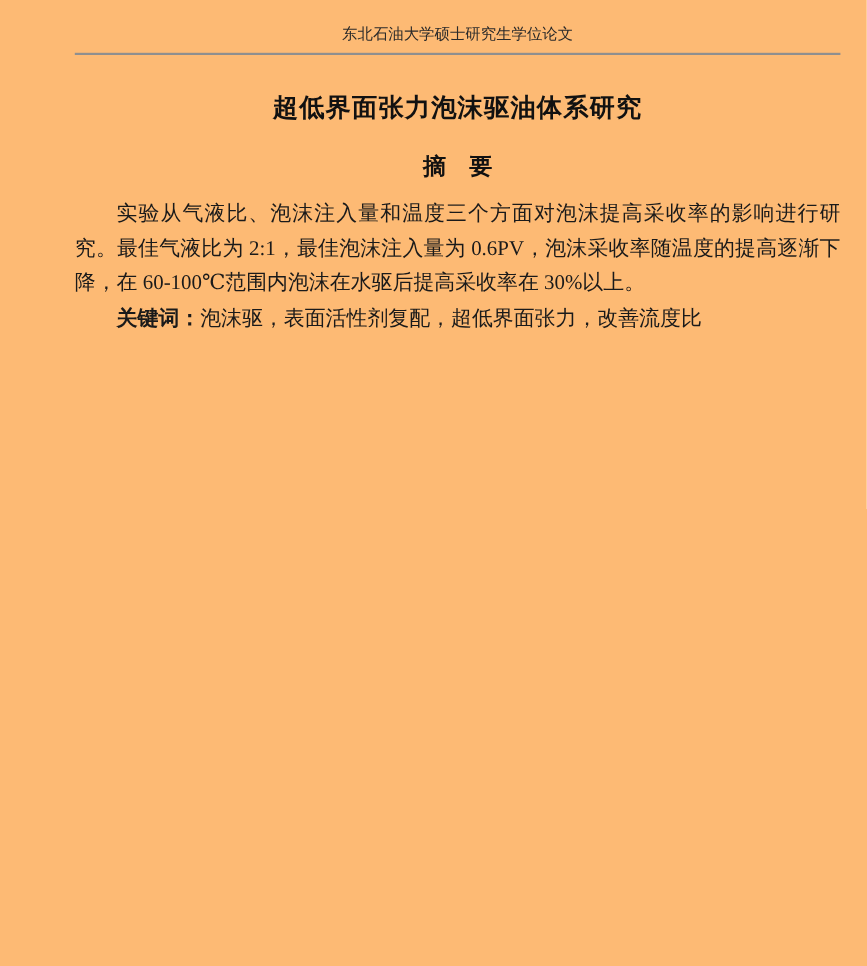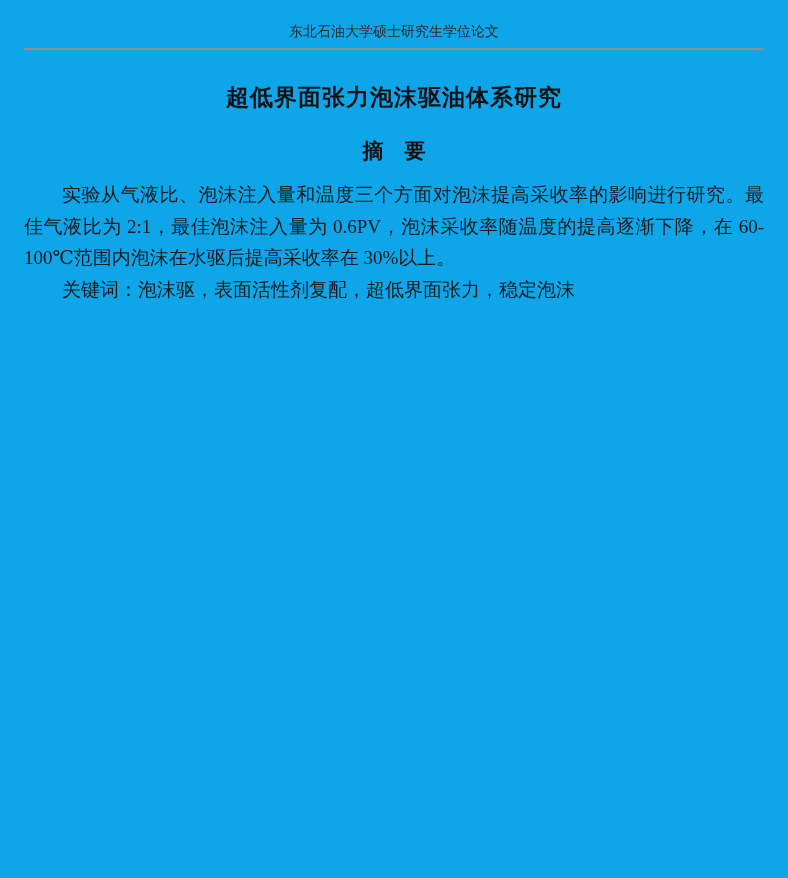--- a/index.html
+++ b/index.html
@@ -8,22 +8,23 @@
     width: 788px;
     height: 878px;
     background: #ffffff;
     color: #1a1a1a;
     font-family: "Liberation Serif", "DejaVu Serif", serif;
     overflow: hidden;
   }
   .page {
     width: 788px;
     height: 878px;
-    background: #0ea5e9;
+    background: #fdba74;
     position: relative;
+    padding-left: 44px;
   }
   .running-header {
     padding-top: 22px;
     text-align: center;
     font-size: 14px;
     line-height: 20px;
     color: #2a2a2a;
   }
   .header-rule {
     height: 2px;
@@ -52,32 +53,32 @@
     line-height: 31.6px;
     text-align: justify;
     color: #1a1a1a;
   }
   .content p {
     margin: 0;
     padding: 0;
     text-indent: 2em;
   }
   .kw-label {
-    font-weight: normal;
+    font-weight: bold;
   }
 </style>
 </head>
 <body>
 
 <div class="page">
   <div class="running-header">东北石油大学硕士研究生学位论文</div>
 
   <div class="header-rule"></div>
 
   <h1 class="doc-title">超低界面张力泡沫驱油体系研究</h1>
 
   <h2 class="abstract-heading">摘　要</h2>
 
   <div class="content">
     <p>实验从气液比、泡沫注入量和温度三个方面对泡沫提高采收率的影响进行研究。最佳气液比为 2:1，最佳泡沫注入量为 0.6PV，泡沫采收率随温度的提高逐渐下降，在 60-100℃范围内泡沫在水驱后提高采收率在 30%以上。</p>
-    <p><span class="kw-label">关键词：</span><span>泡沫驱，表面活性剂复配，超低界面张力，稳定泡沫</span></p>
+    <p><span class="kw-label">关键词：</span><span>泡沫驱，表面活性剂复配，超低界面张力，改善流度比</span></p>
   </div>
 </div>
 
 </body></html>

